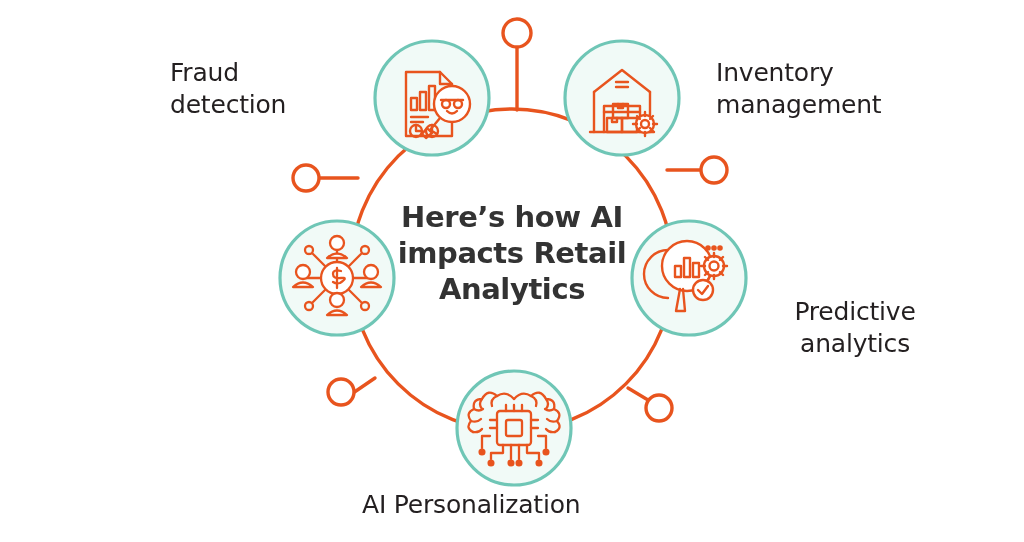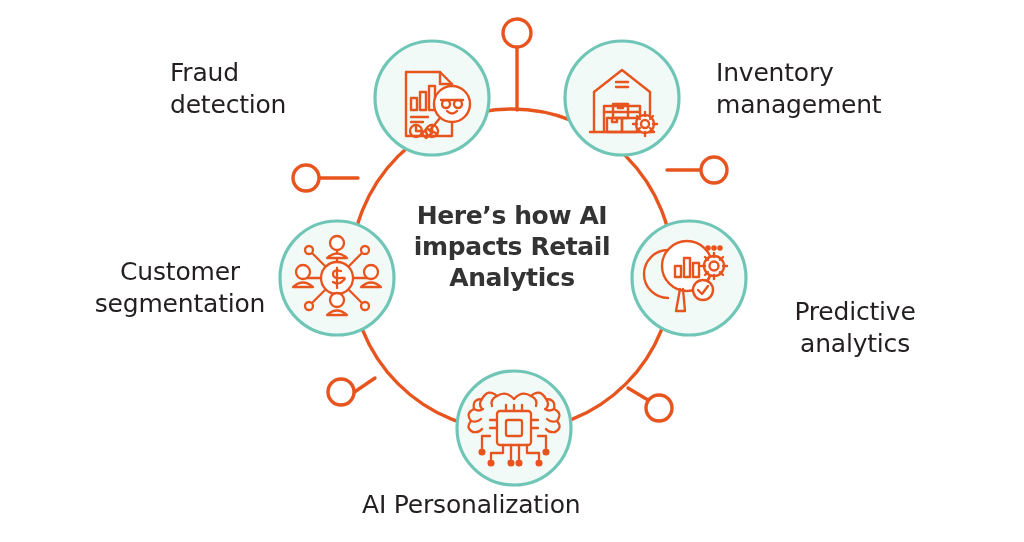--- a/index.html
+++ b/index.html
@@ -65,21 +65,21 @@
     width: 300px;
   }
   .center-title {
     position: absolute;
     left: 372px;
     top: 200px;
     width: 280px;
     text-align: center;
     color: #333333;
     font-family: "DejaVu Sans", sans-serif;
-    font-size: 25px;
+    font-size: 29px;
     line-height: 1.24;
     font-weight: bold;
     letter-spacing: -0.4px;
     white-space: pre-line;
   }
 </style>
 </head>
 <body>
 
 <div id="infographic">
@@ -288,16 +288,14 @@
 detection</div>
 
   <div class="label label-inventory">Inventory
 management</div>
 
   <div class="label label-predictive">Predictive
 analytics</div>
 
   <div class="label label-aiper">AI Personalization</div>
 
-  <div class="label label-customer">Customer
-segmentation</div>
 
 </div>
 
 </body></html>

